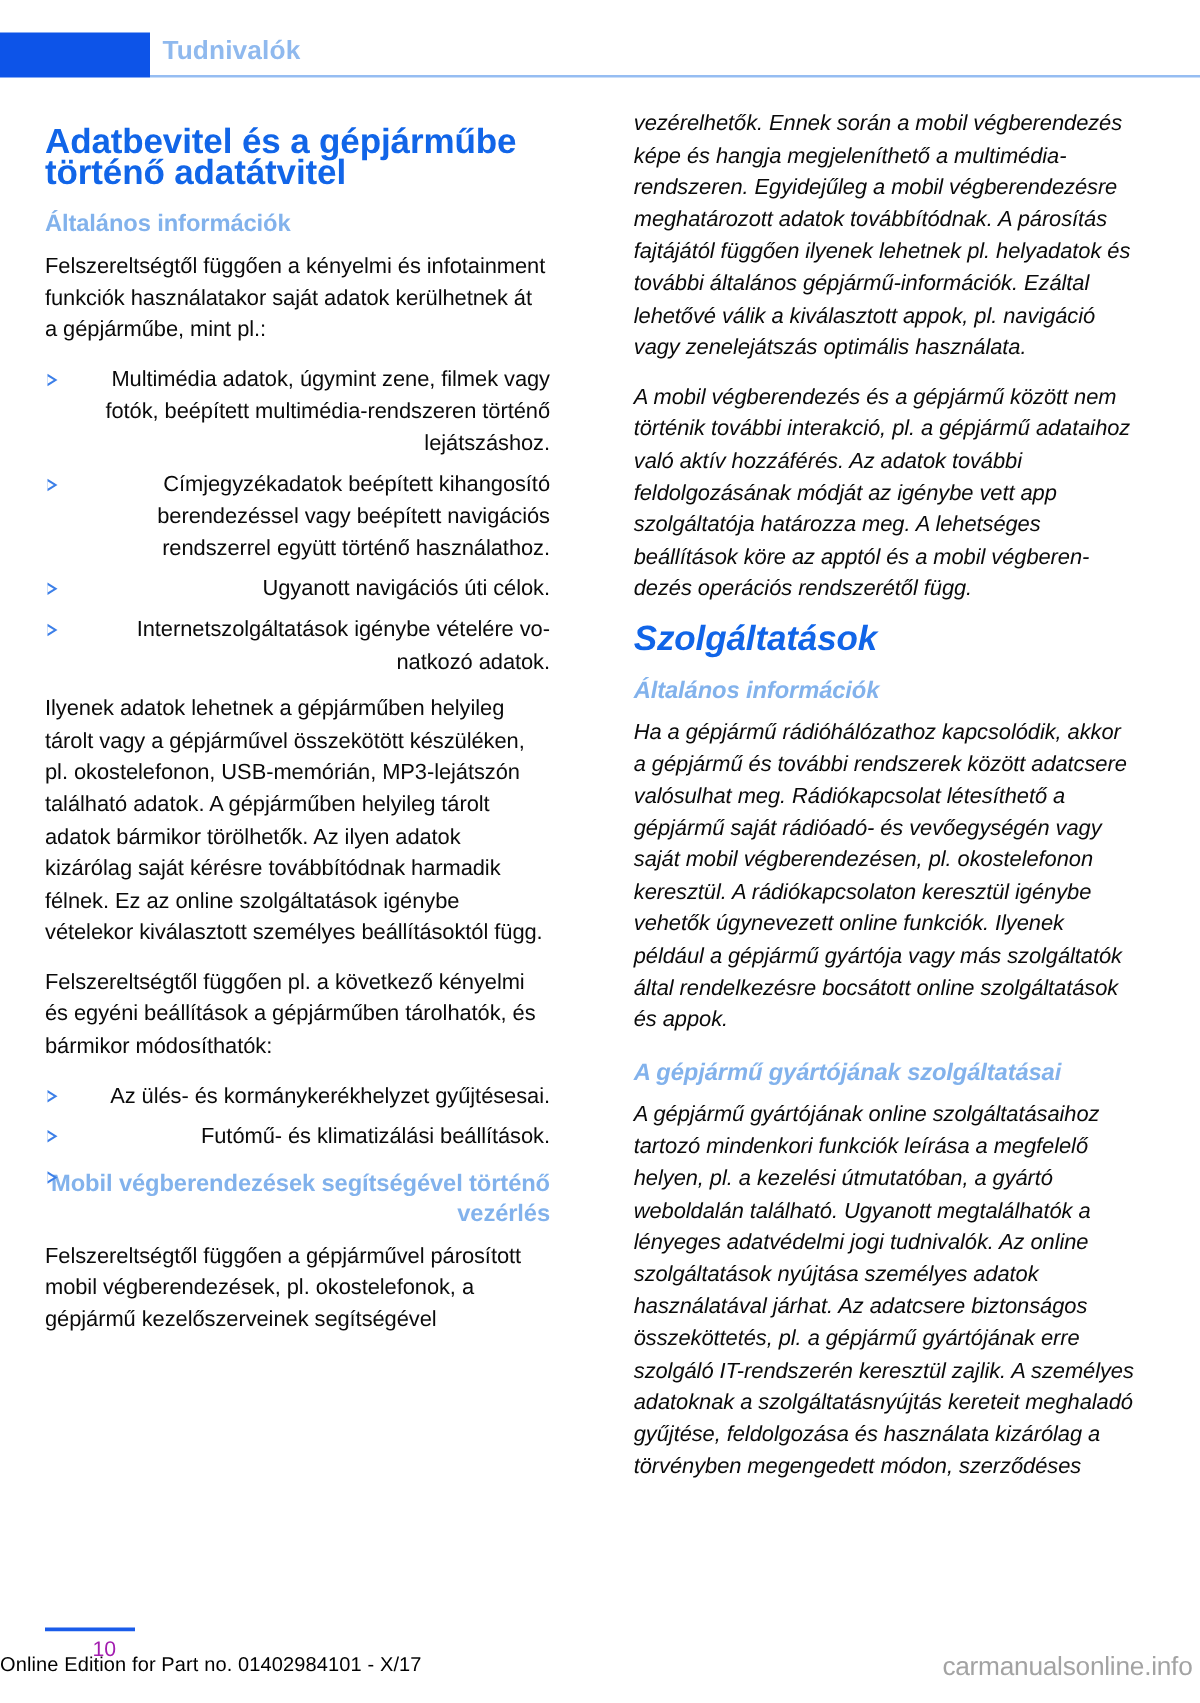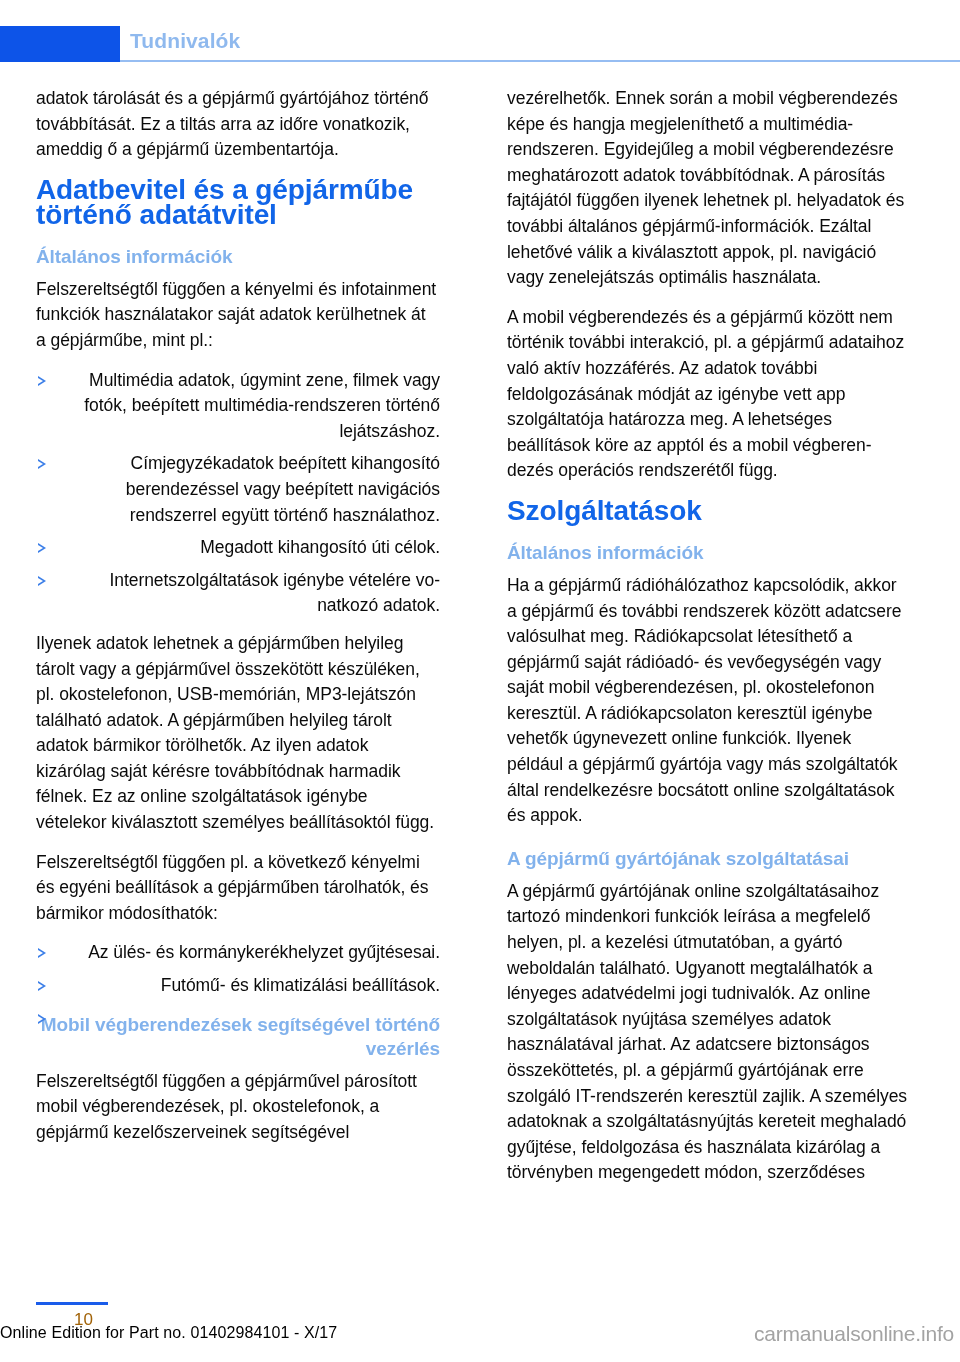--- a/index.html
+++ b/index.html
@@ -57,21 +57,21 @@
     top: 86px;
     left: 0;
     width: 960px;
   }
   .col {
     position: absolute;
     top: 0;
     width: 404px;
   }
   .col-left  { left: 36px; }
-  .col-right { left: 507px; }
+  .col-right { left: 507px; font-style: italic; }
 
   
   p.body-text {
     margin: 0 0 14px 0;
     font-size: 17.5px;
     line-height: 25.6px;
     color: #0a0a0a;
     letter-spacing: -0.05px;
   }
   p.body-text.tight { margin-bottom: 0; }
@@ -140,21 +140,21 @@
     top: 1302px;
     width: 72px;
     height: 3px;
     background: #1a5cea;
   }
   .page-number {
     position: absolute;
     left: 74px;
     top: 1310px;
     font-size: 17px;
-    color: #a16207;
+    color: #a21caf;
   }
   .footer-edition {
     position: absolute;
     left: 0;
     top: 1324px;
     width: 960px;
     text-align: left;
     font-size: 16px;
     color: #000000;
     letter-spacing: 0.1px;
@@ -174,32 +174,31 @@
 <div class="header">
   <div class="header-tab"></div>
   <div class="header-rule"></div>
   <div class="header-title">Tudnivalók</div>
 </div>
 
 <div class="page">
 
   <div class="col col-left">
 
-    <p class="body-text">adatok tárolását és a gépjármű gyártójához tör­ténő továbbítását. Ez a tiltás arra az időre vo­natkozik, ameddig ő a gépjármű üzembentar­tója.</p>
 
     <h2 class="h-blue">Adatbevitel és a gépjárműbe történő adatátvitel</h2>
 
     <h3 class="h-lightblue">Általános információk</h3>
 
     <p class="body-text">Felszereltségtől függően a kényelmi és info­tainment funkciók használatakor saját adatok kerülhetnek át a gépjárműbe, mint pl.:</p>
 
     <ul class="bullets">
       <li><span class="tri"></span><span>Multimédia adatok, úgymint zene, filmek vagy fotók, beépített multimédia-rendsze­ren történő lejátszáshoz.</span></li>
       <li><span class="tri"></span><span>Címjegyzékadatok beépített kihangosító berendezéssel vagy beépített navigációs rendszerrel együtt történő használathoz.</span></li>
-      <li><span class="tri"></span><span>Megadott kihangosító úti célok.</span></li>
+      <li><span class="tri"></span><span>Ugyanott navigációs úti célok.</span></li>
       <li><span class="tri"></span><span>Internetszolgáltatások igénybe vételére vo­natkozó adatok.</span></li>
     </ul>
 
     <p class="body-text">Ilyenek adatok lehetnek a gépjárműben helyi­leg tárolt vagy a gépjárművel összekötött ké­szüléken, pl. okostelefonon, USB-memórián, MP3-lejátszón található adatok. A gépjármű­ben helyileg tárolt adatok bármikor törölhetők. Az ilyen adatok kizárólag saját kérésre továbbí­tódnak harmadik félnek. Ez az online szolgálta­tások igénybe vételekor kiválasztott személyes beállításoktól függ.</p>
 
     <p class="body-text">Felszereltségtől függően pl. a következő ké­nyelmi és egyéni beállítások a gépjárműben tá­rolhatók, és bármikor módosíthatók:</p>
 
     <ul class="bullets">
       <li><span class="tri"></span><span>Az ülés- és kormánykerékhelyzet gyűjtése­sai.</span></li>
       <li><span class="tri"></span><span>Futómű- és klimatizálási beállítások.</span></li>

